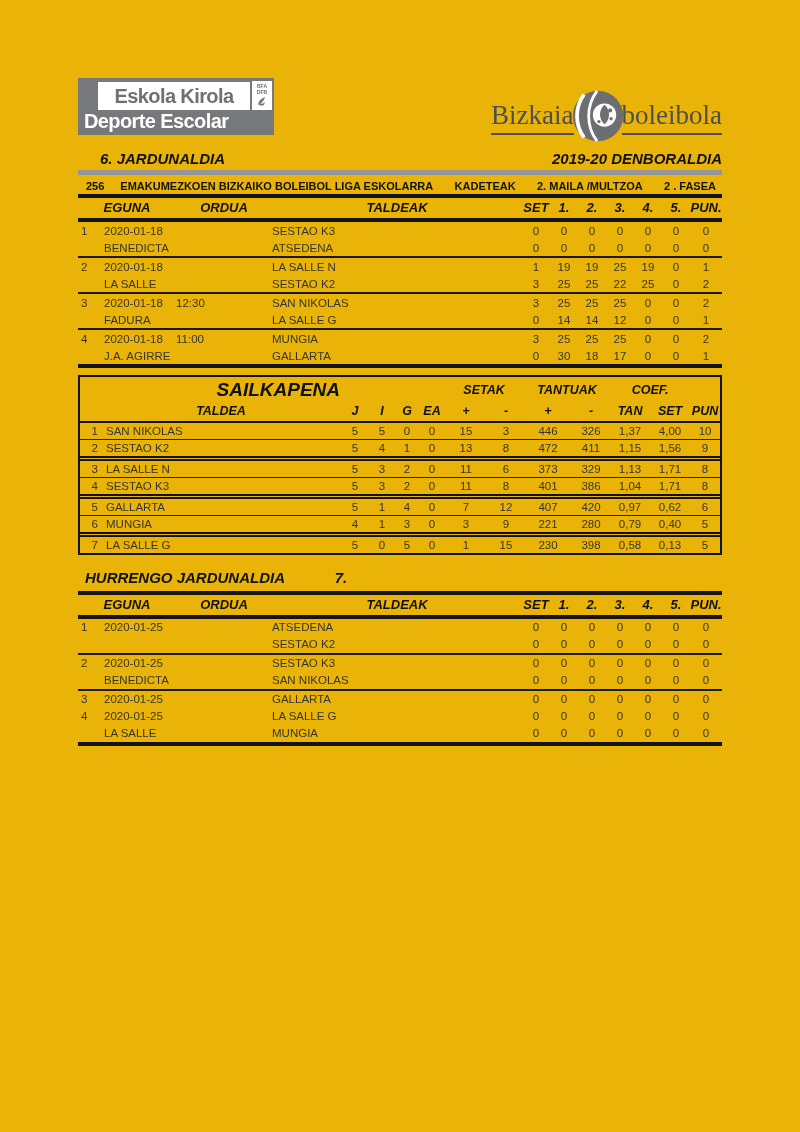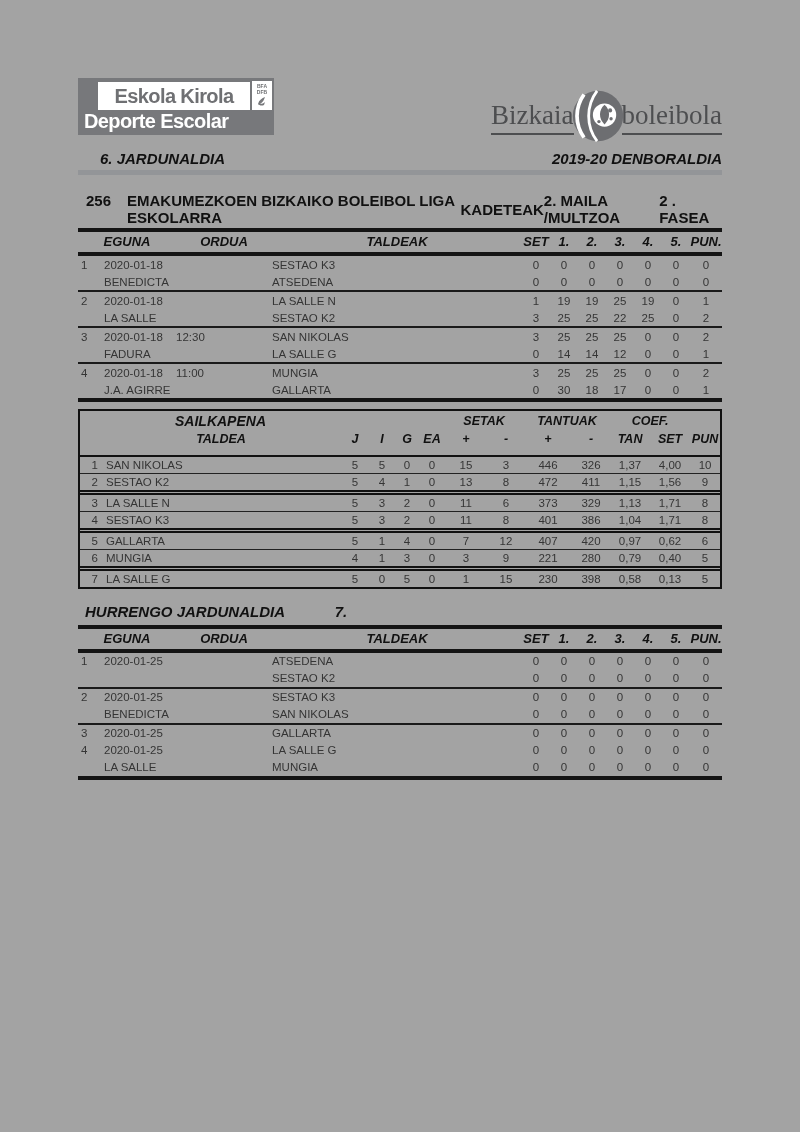--- a/index.html
+++ b/index.html
@@ -1,18 +1,18 @@
 <!DOCTYPE html>
 <html><head>
 <meta charset="utf-8">
 <style>
   * { box-sizing: border-box; }
   html,body { margin:0; padding:0; background:#e8e8e8; }
   .page {
-    position:relative; width:800px; height:1132px; background:#a3a3a3;
+    position:relative; width:800px; height:1132px; background:#eab308;
     font-family:"Liberation Sans", sans-serif; color:#1a1a1a; overflow:hidden;
     margin:0 auto;
   }
   .content { position:absolute; left:78px; top:78px; width:644px; }
 
   
   .logos { display:flex; justify-content:space-between; align-items:flex-start; height:62px; }
   .ek-logo { position:relative; width:196px; height:57px; background:#77787b; }
   .ek-white { position:absolute; left:20px; top:4px; width:152px; height:28px; background:#fff;
               display:flex; align-items:center; justify-content:center; }
@@ -25,21 +25,21 @@
   .bz-word { border-bottom:2px solid #4d4e50; padding-bottom:2px; }
   .bz-ball { margin:0 -4px; position:relative; top:2px; }
 
   
   .titles { display:flex; justify-content:space-between; margin-top:10px;
             font-weight:bold; font-style:italic; font-size:15px; color:#111;text-align:center; }
   .titles .round { padding-left:22px; }
   .graybar { height:5px; background:#939598; margin-top:3px; }
 
   .league { display:flex; justify-content:space-between; align-items:center;
-            font-weight:bold; font-size:15px; margin-top:16px; padding:1px 6px 2px 8px; color:#111; }
+            font-weight:bold; font-size:11px; margin-top:4px; padding:1px 6px 2px 8px; color:#111; }
   .league .lg-left { display:flex; }
   .league .lg-code { margin-right:16px; }
 
   
   .rule-dbl { height:3px; border-top:2.5px solid #141414; border-bottom:2px solid #141414; }
 
   
   table { border-collapse:collapse; width:644px; table-layout:fixed; }
   .w-num{width:26px}.w-date{width:72px}.w-time{width:96px}.w-team{width:250px}
   .w-set{width:28px}.w-s{width:28px}.w-pun{width:32px}
@@ -52,22 +52,22 @@
   .mbody .c-team, .mbody .c-venue, .mbody .c-date, .mbody .c-time { text-align:left; }
   .mbody tr.blk td { border-bottom:2.2px solid #1a1a1a; }
 
   
   .standings { border:2.2px solid #111; margin-top:7px; }
   .standings table { width:639.6px; }
   .s-pos{width:22px}.s-team{width:238px}.s-j{width:30px}.s-i{width:24px}.s-g{width:26px}.s-ea{width:24px}
   .s-sp{width:44px}.s-sm{width:36px}.s-tp{width:48px}.s-tm{width:38px}.s-tan{width:40px}.s-set{width:40px}.s-pun{width:30px}
   .standings th { font-weight:bold; font-style:italic; font-size:12.5px; color:#111;
                   text-align:center; padding:1.5px 0; white-space:nowrap; }
-  .standings .st-title { text-align:center; padding-left:21px; font-size:14px; }
-  .standings tr.cols th { border-bottom:2.4px solid #111; padding-bottom:9px; }
+  .standings .st-title { text-align:right; padding-left:21px; font-size:19px; }
+  .standings tr.cols th { border-bottom:2.4px solid #111; padding-bottom:3px; }
   .standings td { font-size:11.5px; color:#353535; padding:2px 0; text-align:center; white-space:nowrap; }
   .standings td.t-pos { text-align:right; padding-right:4px; color:#353535; }
   .standings td.t-team { text-align:left; padding-left:4px; }
   .standings tbody tr td { border-bottom:1.3px solid #222; }
   .standings tbody tr.sep td { border-bottom:5px double #111; }
   .standings tbody tr.last td { border-bottom:none; }
 
   
   .next-title { margin:14px 0 5px 0; font-weight:bold; font-style:italic; font-size:15px; color:#111; padding-left:7px; }
   .next-title .next-num { margin-left:46px; }

